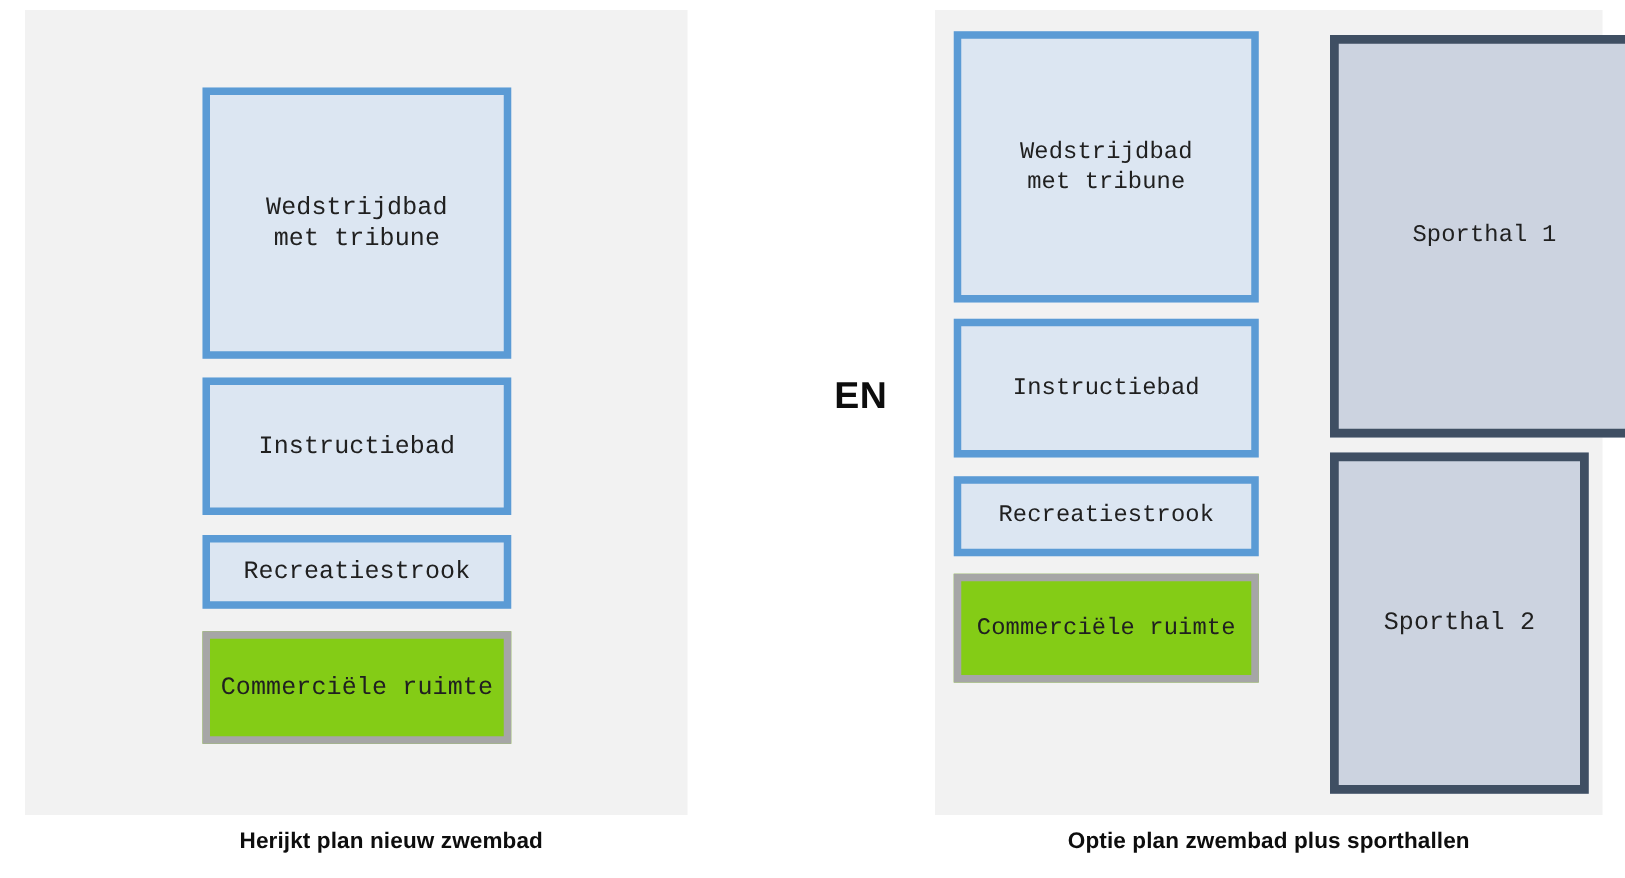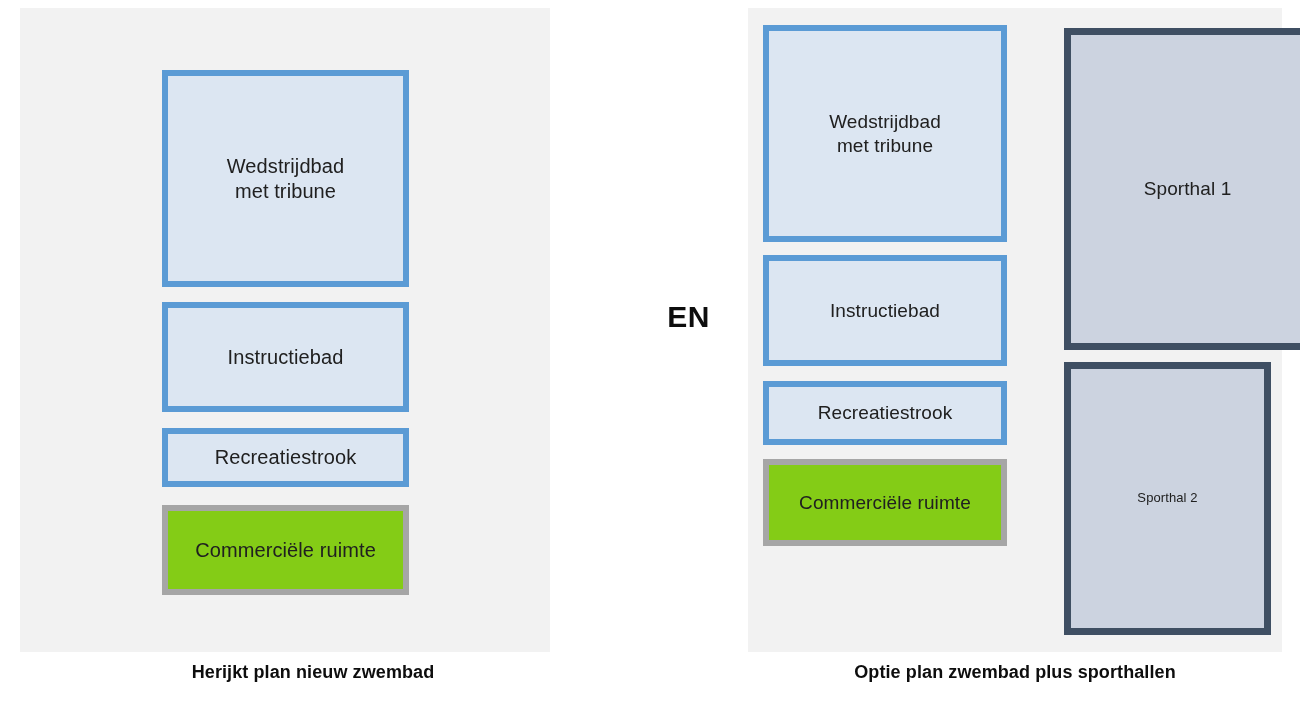--- a/index.html
+++ b/index.html
@@ -36,20 +36,21 @@
   .box {
     position: absolute;
     box-sizing: border-box;
     display: flex;
     align-items: center;
     justify-content: center;
     text-align: center;
     line-height: 1.25;
     letter-spacing: 0.1px;
     white-space: pre-line;
+    font-family: Liberation Mono, monospace;
   }
 
   .box.pool {
     background: #dce6f2;
     border: 6px solid #5b9bd5;
     color: #202020;
   }
   .box.commercial {
     background: #84cc16;
     border: 6px solid #a6a6a6;
@@ -67,21 +68,21 @@
   #left-box-instructiebad     { left: 142px; top: 294px; width: 247px; height: 110px; font-size: 20px; }
   #left-box-recreatiestrook   { left: 142px; top: 420px; width: 247px; height: 59px;  font-size: 20px; }
   #left-box-commerciele       { left: 142px; top: 497px; width: 247px; height: 90px;  font-size: 20px; }
 
   
   #right-box-wedstrijdbad     { left: 15px;  top: 17px;  width: 244px; height: 217px; font-size: 19px; }
   #right-box-instructiebad    { left: 15px;  top: 247px; width: 244px; height: 111px; font-size: 19px; }
   #right-box-recreatiestrook  { left: 15px;  top: 373px; width: 244px; height: 64px;  font-size: 19px; }
   #right-box-commerciele      { left: 15px;  top: 451px; width: 244px; height: 87px;  font-size: 19px; }
   #right-box-sporthal1        { left: 272px; top: 20px;  width: 247px; height: 322px; font-size: 19px; }
-  #right-box-sporthal2        { left: 272px; top: 354px; width: 207px; height: 273px; font-size: 13px; }
+  #right-box-sporthal2        { left: 272px; top: 354px; width: 207px; height: 273px; font-size: 20px; }
 
   
   #connector-label {
     position: absolute;
     left: 600px;
     top: 300px;
     width: 110px;
     text-align: right;
     font-size: 30px;
     font-weight: bold;

